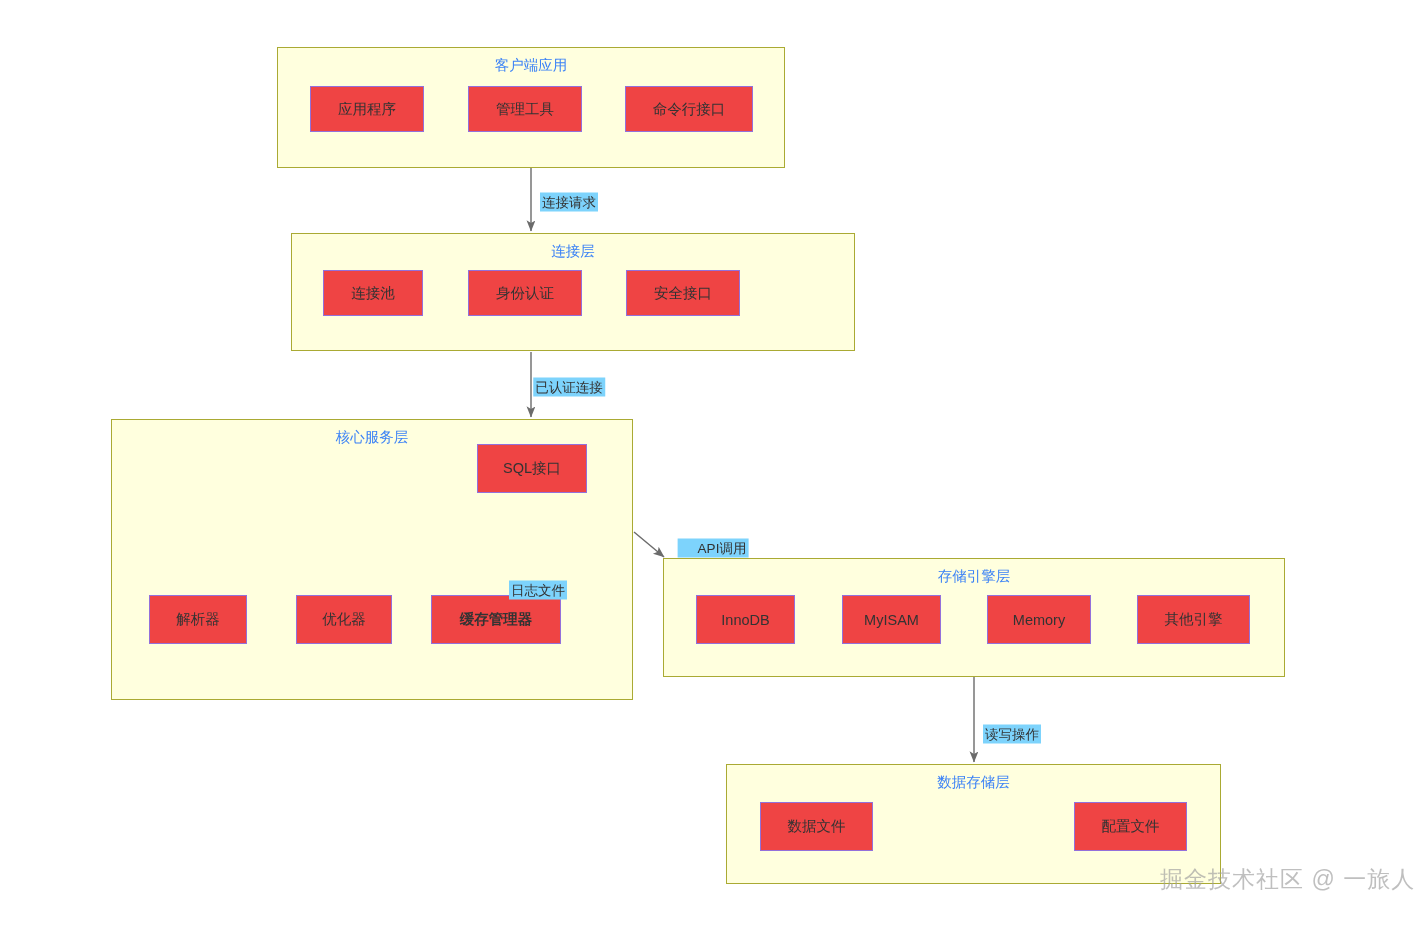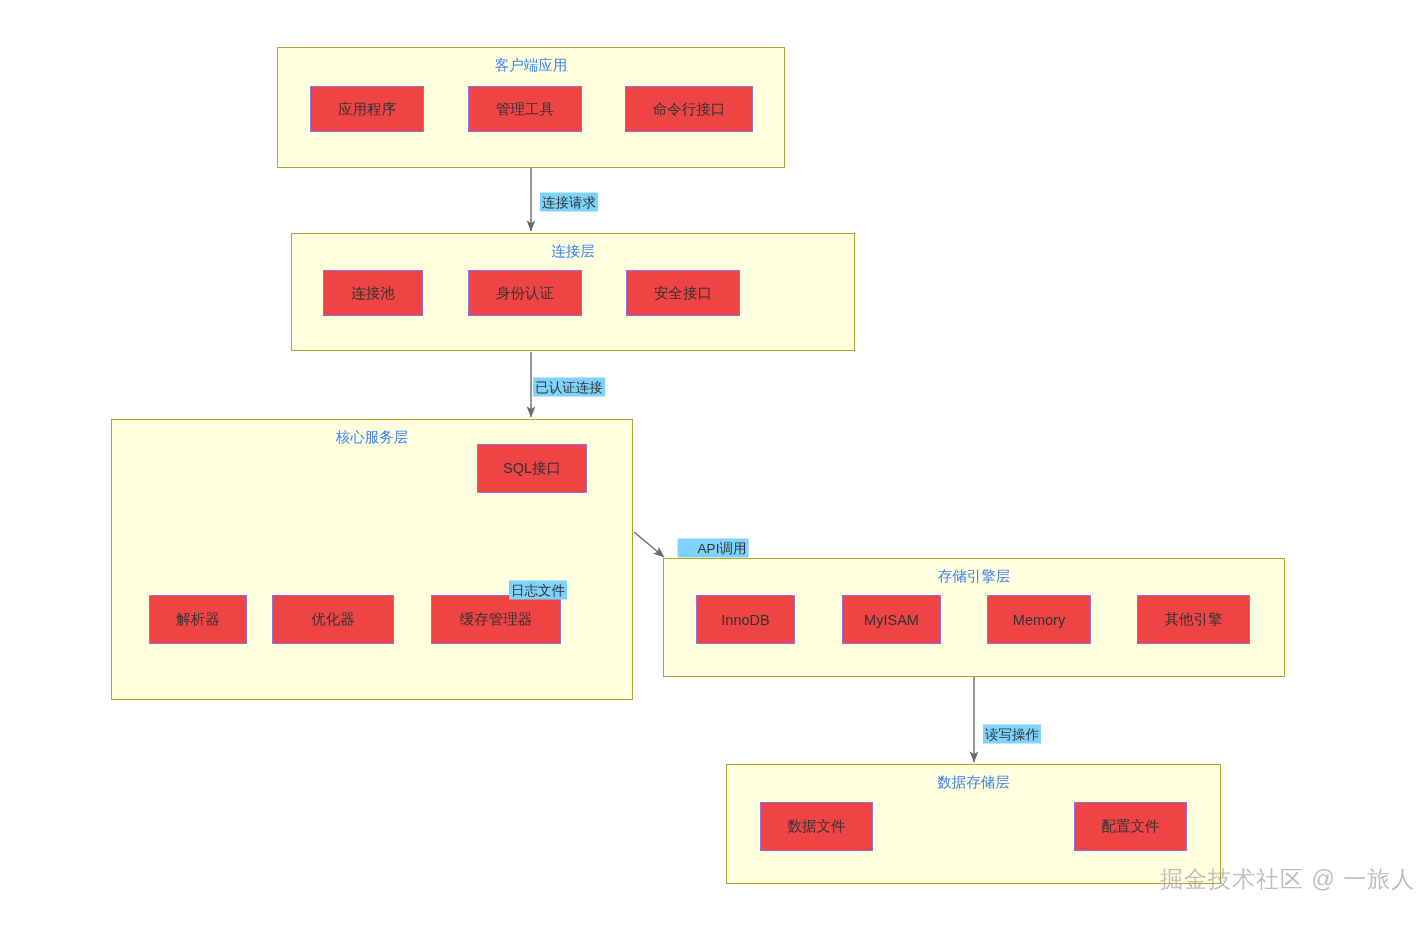--- a/index.html
+++ b/index.html
@@ -120,22 +120,22 @@
     <div class="layer-title">连接层</div>
     <div class="node" style="left:31px; top:36px; width:100px; height:46px;">连接池</div>
     <div class="node" style="left:176px; top:36px; width:114px; height:46px;">身份认证</div>
     <div class="node" style="left:334px; top:36px; width:114px; height:46px;">安全接口</div>
   </div>
 
   <div class="layer" style="left:111px; top:419px; width:522px; height:281px;">
     <div class="layer-title">核心服务层</div>
     <div class="node" style="left:365px; top:24px; width:110px; height:49px;">SQL接口</div>
     <div class="node" style="left:37px; top:175px; width:98px; height:49px;">解析器</div>
-    <div class="node" style="left:160px; top:175px; width:122px; height:49px;">优化器</div>
-    <div class="node" style="left:319px; top:175px; width:130px; height:49px;">缓存管理器</div>
+    <div class="node" style="left:184px; top:175px; width:96px; height:49px;">优化器</div>
+    <div class="node" style="left:319px; top:175px; width:130px; height:49px;font-weight:bold;">缓存管理器</div>
   </div>
 
   <div class="edge-label clipped" style="left:500px; top:590px;">日志文件</div>
 
   <div class="layer" style="left:663px; top:558px; width:622px; height:119px;">
     <div class="layer-title">存储引擎层</div>
     <div class="node" style="left:32px; top:36px; width:99px; height:49px;">InnoDB</div>
     <div class="node" style="left:178px; top:36px; width:99px; height:49px;">MyISAM</div>
     <div class="node" style="left:323px; top:36px; width:104px; height:49px;">Memory</div>
     <div class="node" style="left:473px; top:36px; width:113px; height:49px;">其他引擎</div>

